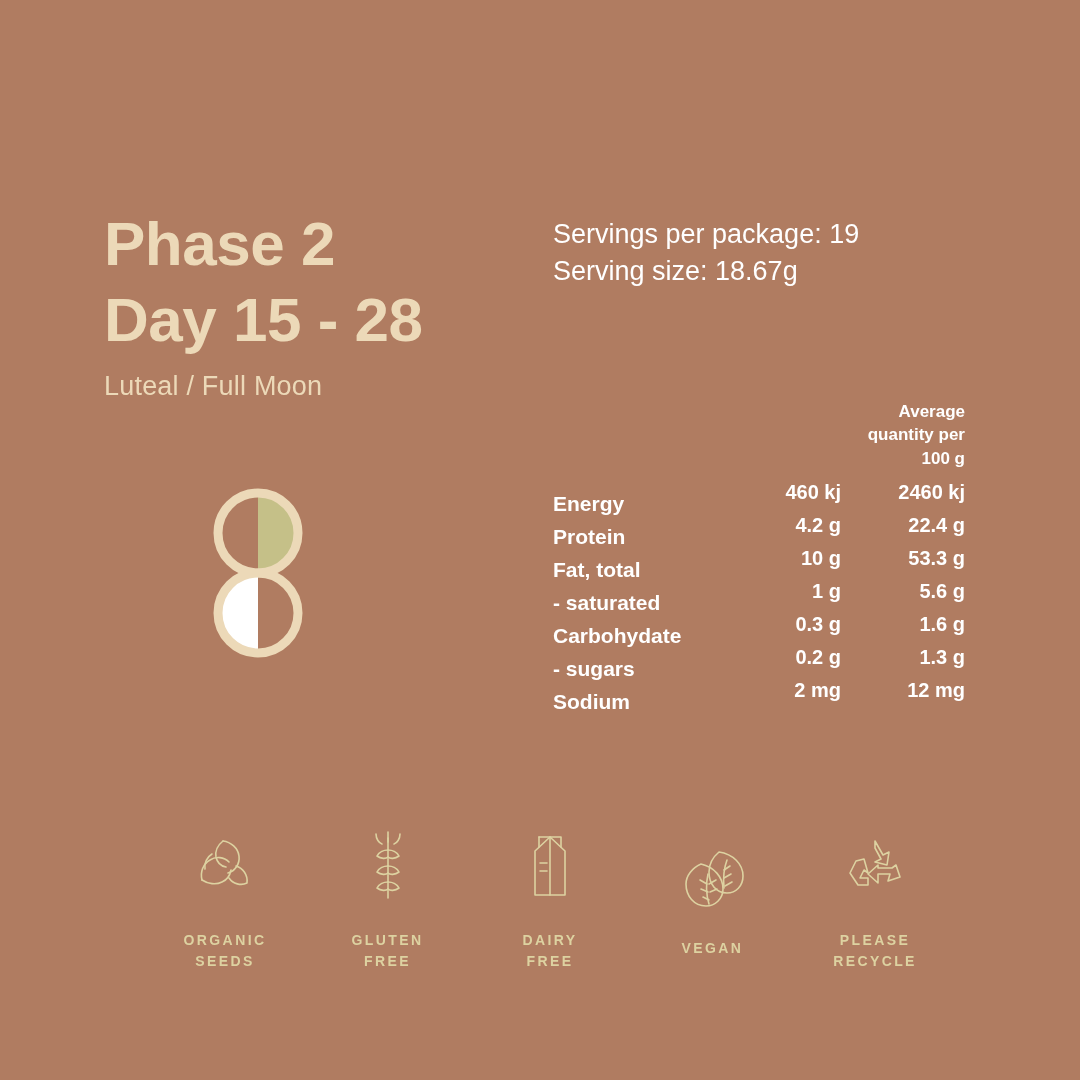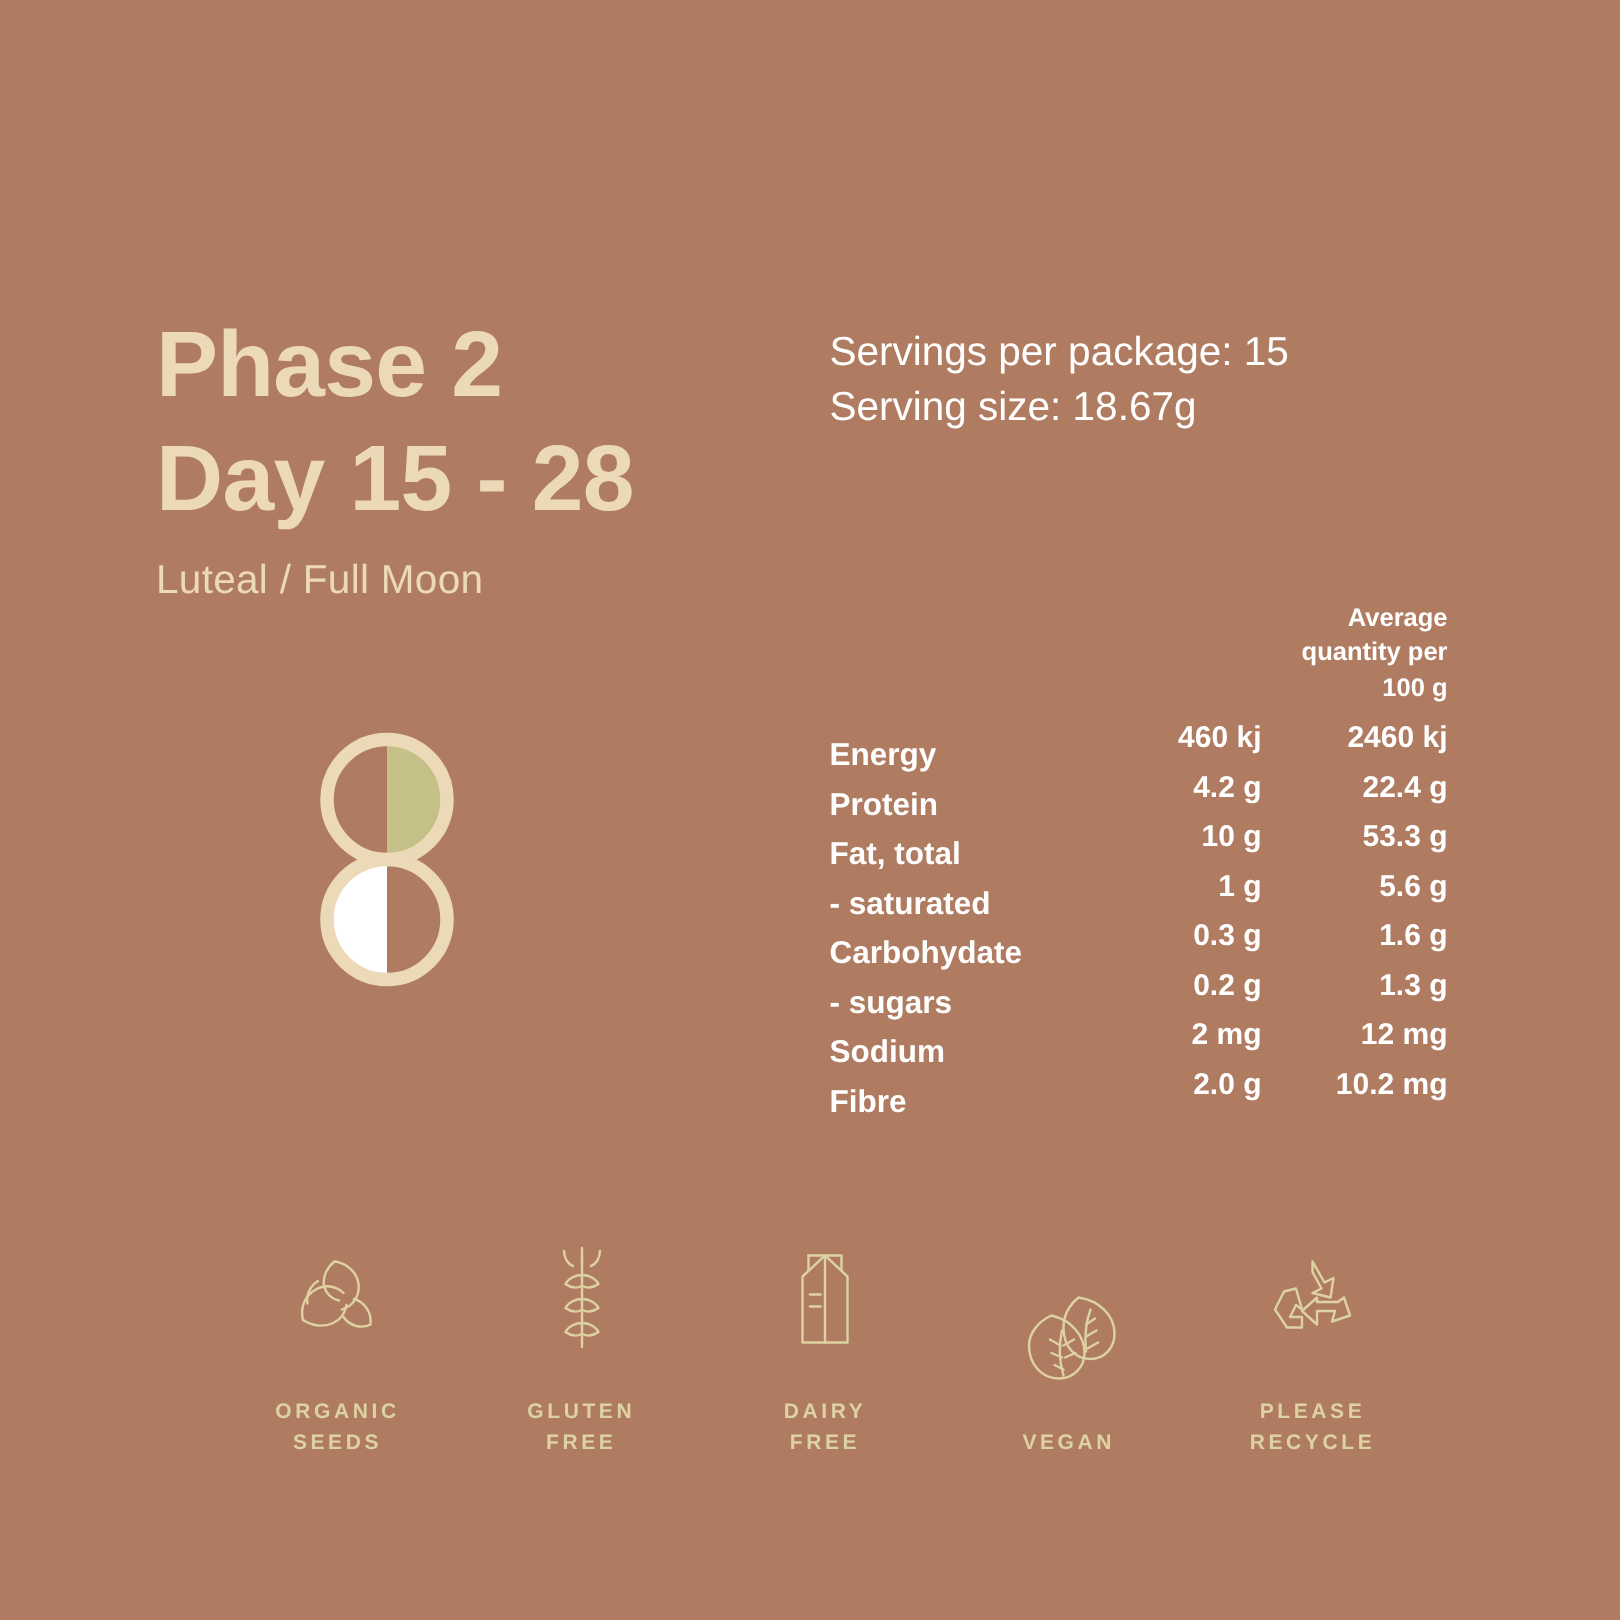--- a/index.html
+++ b/index.html
@@ -118,21 +118,21 @@
   }
 
   
   .icons {
     position: absolute;
     left: 150px;
     top: 826px;
     width: 800px;
     display: flex;
     justify-content: space-between;
-    align-items: flex-end;
+    align-items: center;
   }
   .icon-item {
     width: 150px;
     display: flex;
     flex-direction: column;
     align-items: center;
   }
   .icon-art {
     height: 78px;
     display: flex;
@@ -170,21 +170,21 @@
     <circle cx="46" cy="46" r="40" fill="none" stroke="#ecd9b8" stroke-width="9"></circle>
 
     <path d="M46 86 A40 40 0 0 0 46 166 Z" fill="#ffffff"></path>
 
     <circle cx="46" cy="126" r="40" fill="none" stroke="#ecd9b8" stroke-width="9"></circle>
   </svg>
 </div>
 
 <div class="nutrition">
   <div class="nutrition-meta">
-    <div>Servings per package: 15</div>
+    <div>Servings per package: 19</div>
     <div>Serving size: 18.67g</div>
   </div>
 </div>
 
 <div class="nutri-table">
   <div class="col-heads">
     <div class="ch">Average quantity per 100 g</div>
   </div>
   <div class="rows" id="nutri-rows">
       <div class="nrow">
@@ -214,25 +214,20 @@
       </div>
       <div class="nrow">
         <div class="label">- sugars</div>
         <div class="val val-serving">0.2 g</div>
         <div class="val">1.3 g</div>
       </div>
       <div class="nrow">
         <div class="label">Sodium</div>
         <div class="val val-serving">2 mg</div>
         <div class="val">12 mg</div>
-      </div>
-      <div class="nrow">
-        <div class="label">Fibre</div>
-        <div class="val val-serving">2.0 g</div>
-        <div class="val">10.2 mg</div>
       </div>
     </div>
 </div>
 
 <div class="icons" id="badge-strip">
     <div class="icon-item">
       <div class="icon-art">
         <svg width="66" height="66" viewBox="0 0 66 66" fill="none" stroke="#ddd2a1" stroke-width="1.6" stroke-linecap="round" stroke-linejoin="round">
       <path d="M31 9c8 1 15 7 16 15 1 8-4 15-11 17"></path>
       <path d="M31 9c-5 4-8 10-7 16 1 5 5 9 10 10"></path>

